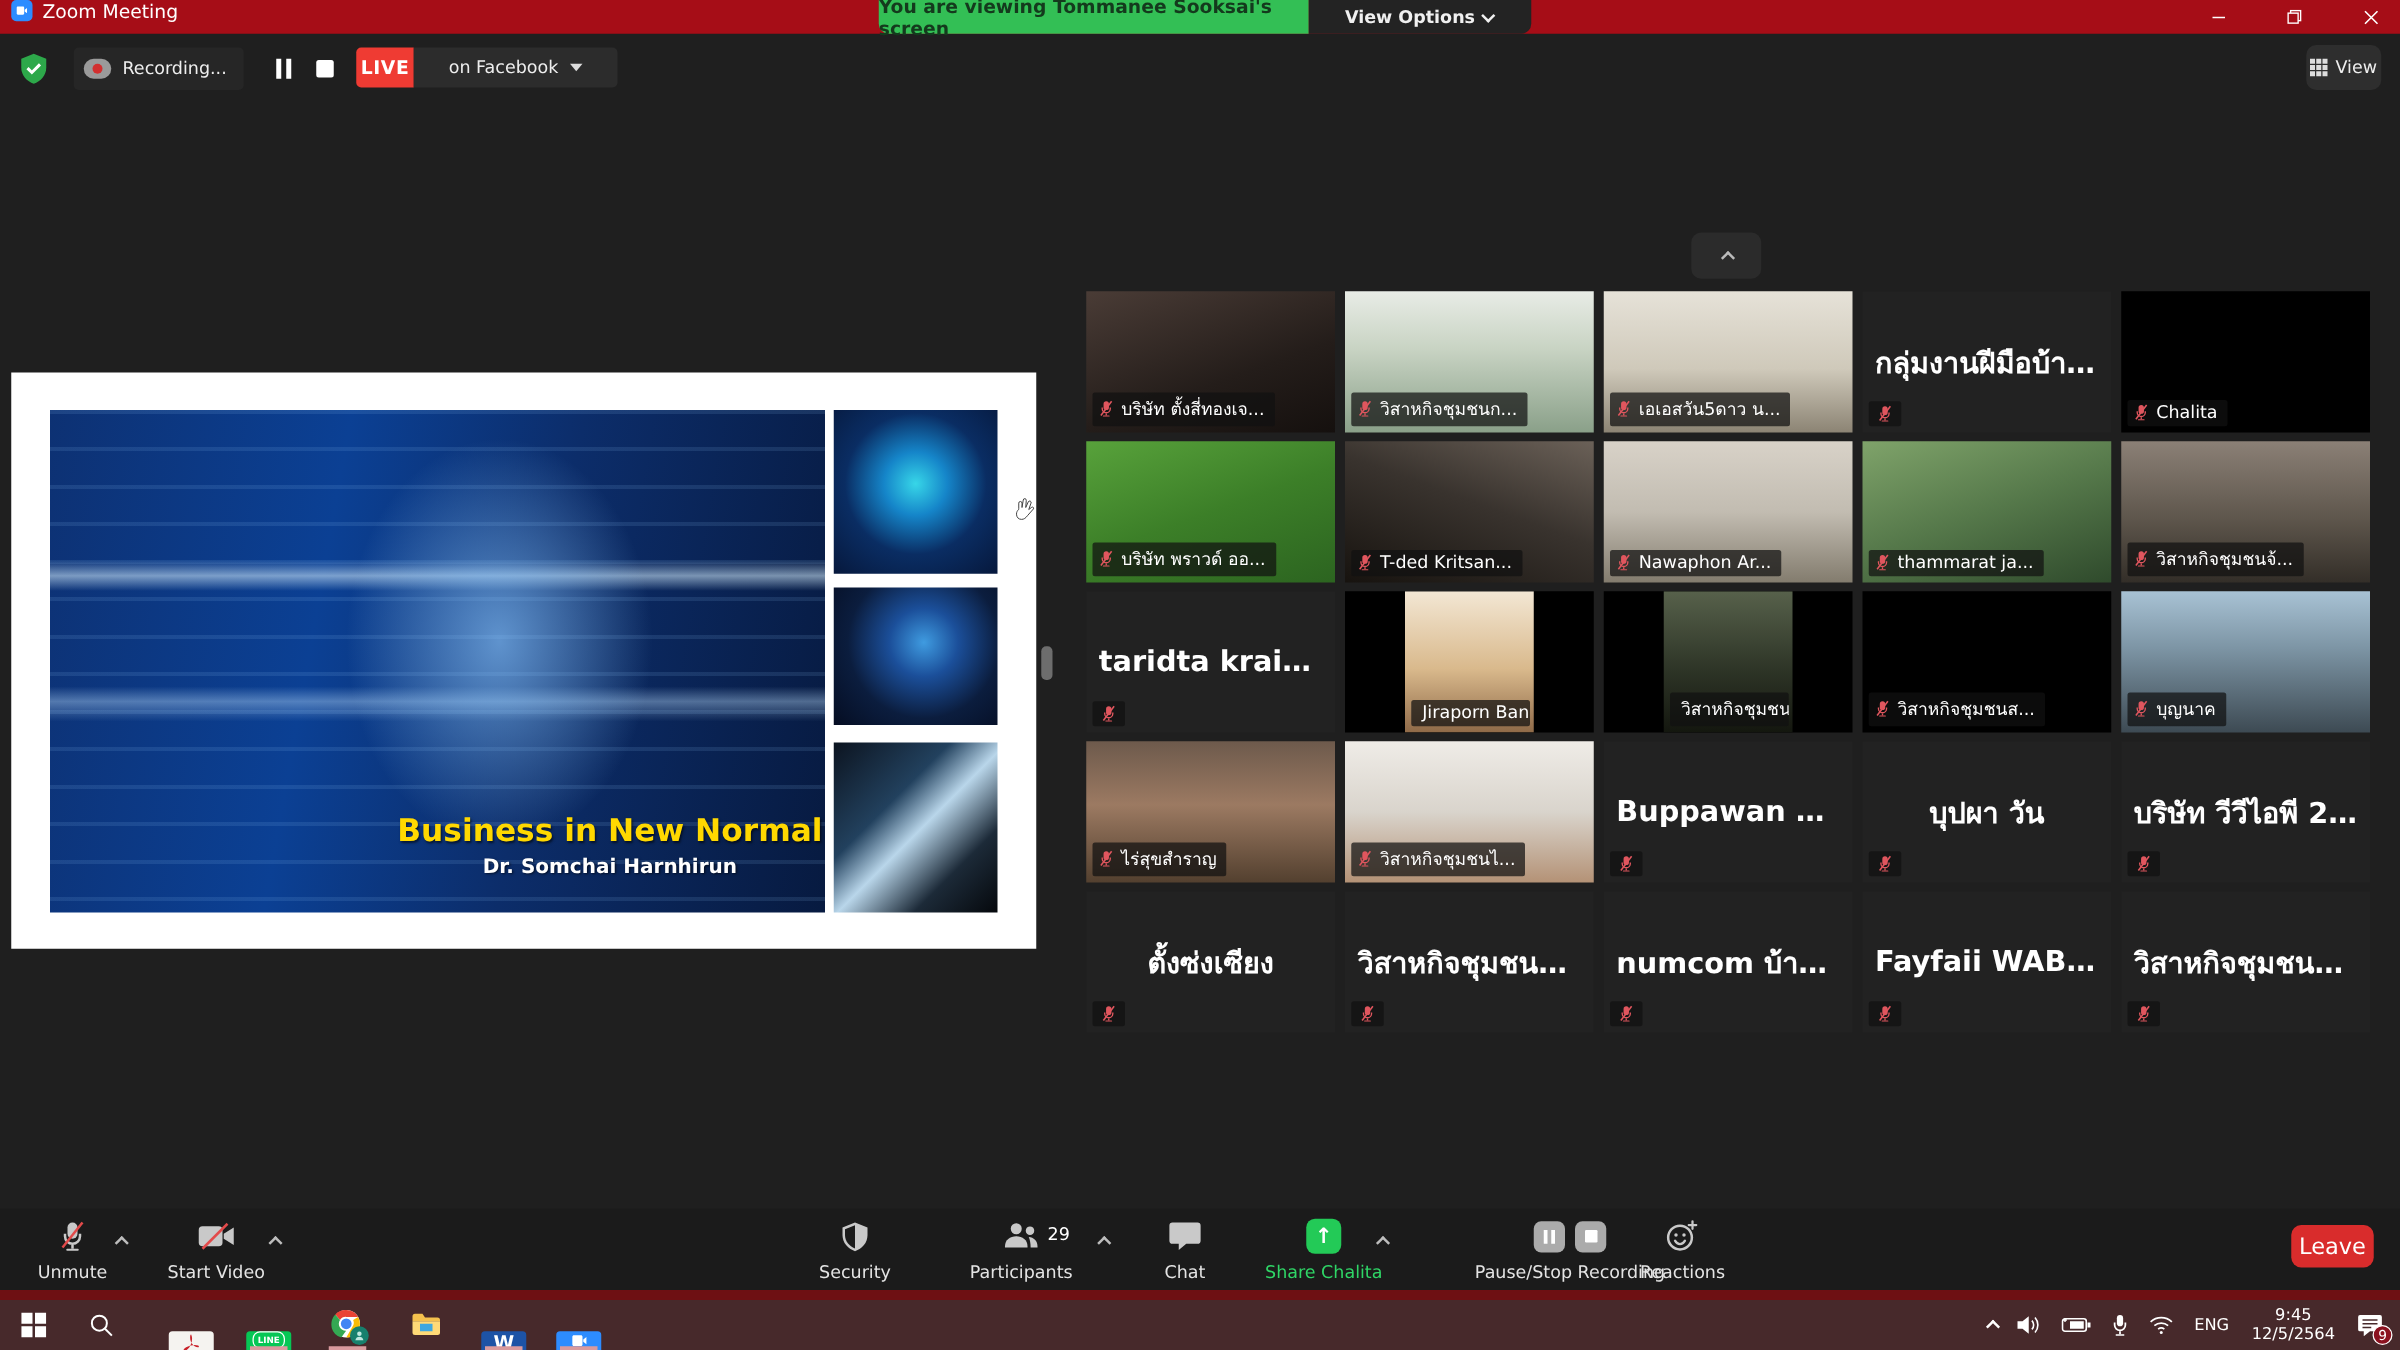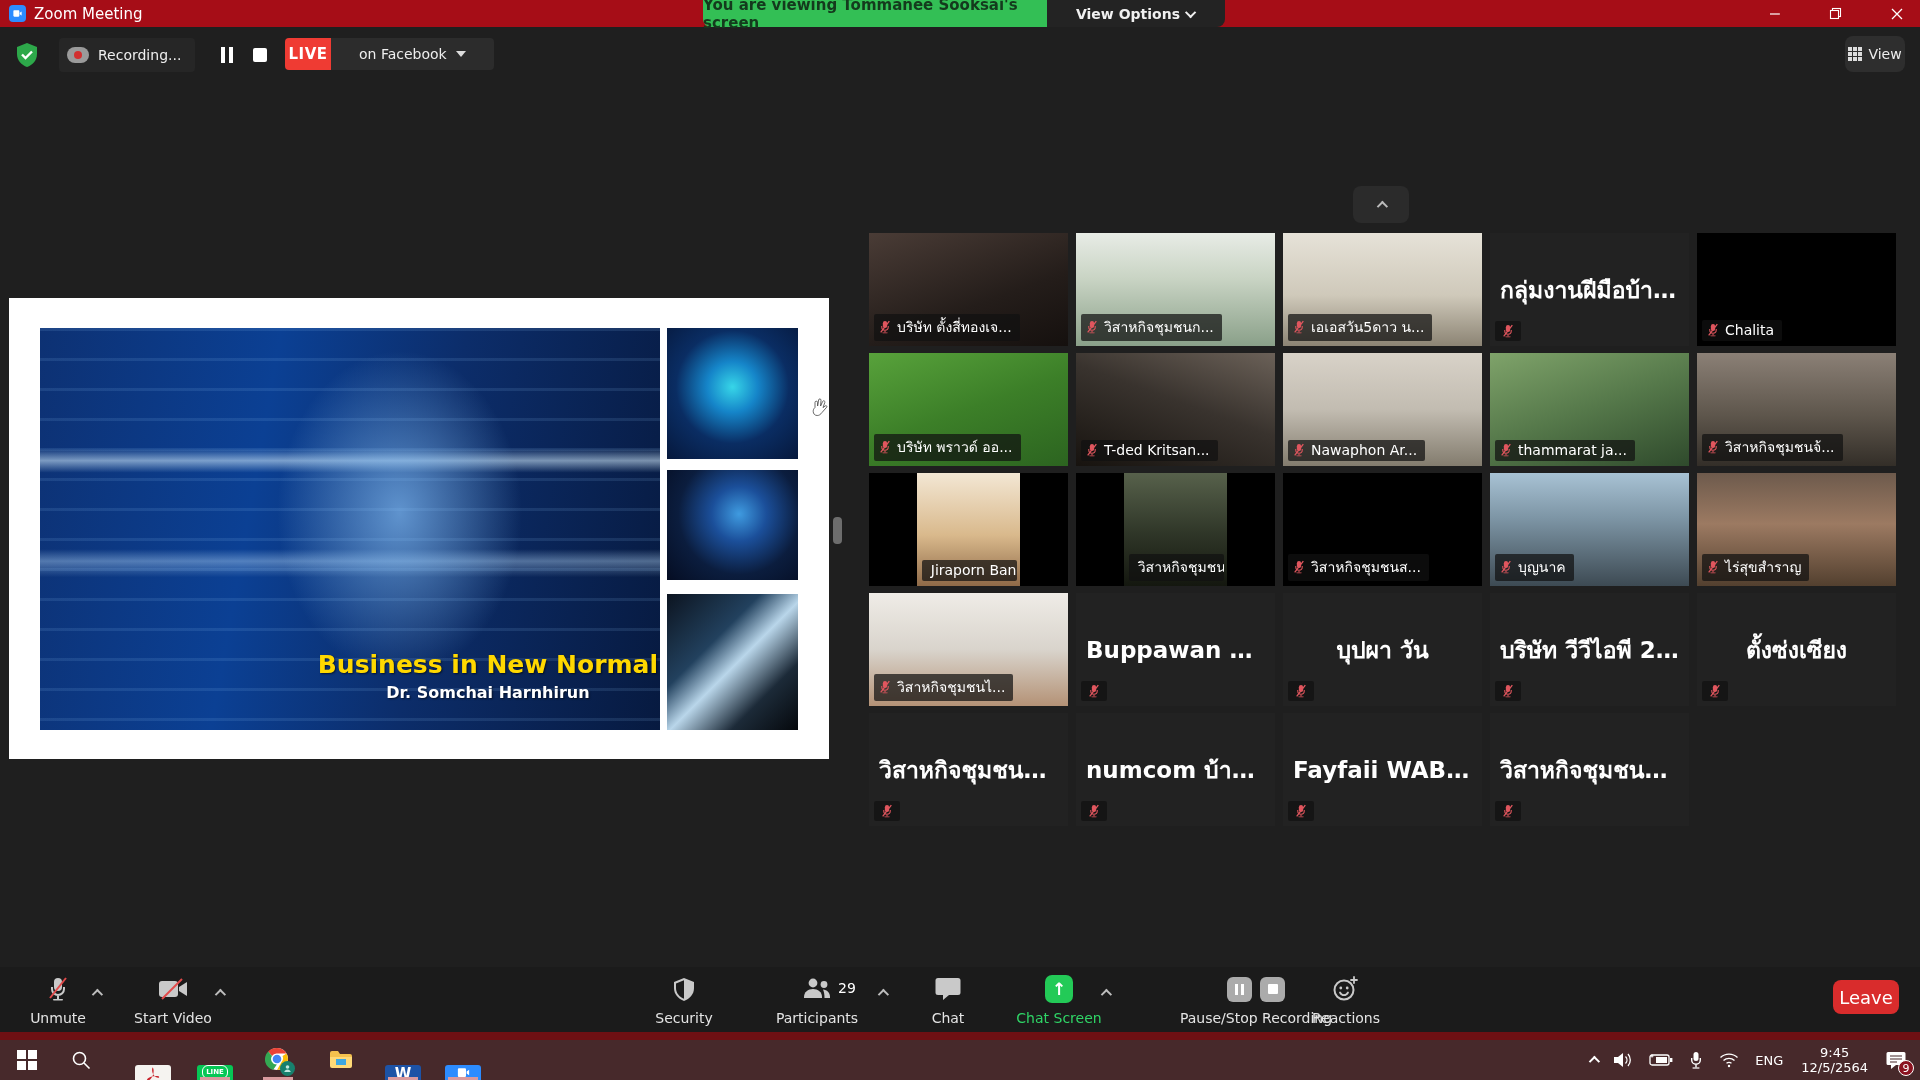--- a/index.html
+++ b/index.html
@@ -2,21 +2,21 @@
 <html><head>
 <meta charset="utf-8">
 <style>
   * { margin:0; padding:0; box-sizing:border-box; }
   html,body { width:1920px; height:1080px; background:#000; overflow:hidden;
               font-family:"DejaVu Sans","Liberation Sans",sans-serif; }
   .screen { position:relative; width:1920px; height:1080px; background:#1f1f1f; }
 
   
   .titlebar { position:absolute; left:0; top:0; width:1920px; height:27px; background:#a60d17;
-              display:flex; align-items:center; z-index:40; }
+              display:flex; align-items:flex-start; z-index:40; }
   .zoom-logo { width:17px; height:17px; margin-left:9px; border-radius:4px; background:#2d8cff;
                display:flex; align-items:center; justify-content:center; }
   .win-title { color:#fff; font-size:15px; margin-left:8px; }
   .banner { position:absolute; left:703px; top:0; width:344px; height:27px; background:#33bf55;
             color:#143a1d; font-size:15px; font-weight:bold; display:flex; align-items:center;
             justify-content:center; border-bottom-left-radius:8px; z-index:41; }
   .view-options { position:absolute; left:1047px; top:0; width:178px; height:27px; background:#232323;
                   color:#f0f0f0; font-size:14px; font-weight:600; display:flex; align-items:center;
                   justify-content:center; gap:8px; border-bottom-right-radius:8px; z-index:41; }
   .winbtn { position:absolute; top:0; width:46px; height:27px; display:flex; align-items:center;
@@ -370,20 +370,36 @@
               <rect x="8" y="2" width="8" height="13" rx="4"></rect>
               <path d="M5 11v2a7 7 0 0014 0v-2h-2v2a5 5 0 01-10 0v-2H5z"></path>
               <rect x="11" y="20" width="2" height="3"></rect>
               <rect x="7" y="23" width="10" height="1.6" rx=".8"></rect>
             </g>
             <path stroke="#e0565e" stroke-width="2.4" d="M4 23L20 2"></path>
           </svg>
           <span>วิสาหกิจชุมชนจ้...</span>
         </div>
       </div>
+      <div class="tile tt">
+        <div class="cname">
+          <span>taridta kraikit</span>
+        </div>
+        <div class="pl-mic">
+          <svg width="14" height="14" viewBox="0 0 24 26">
+            <g fill="#e0565e">
+              <rect x="8" y="2" width="8" height="13" rx="4"></rect>
+              <path d="M5 11v2a7 7 0 0014 0v-2h-2v2a5 5 0 01-10 0v-2H5z"></path>
+              <rect x="11" y="20" width="2" height="3"></rect>
+              <rect x="7" y="23" width="10" height="1.6" rx=".8"></rect>
+            </g>
+            <path stroke="#e0565e" stroke-width="2.4" d="M4 23L20 2"></path>
+          </svg>
+        </div>
+      </div>
       <div class="tile v-black">
         <div class="pb vi">
           <div class="pl">
             <svg width="14" height="14" viewBox="0 0 24 26">
               <g fill="#e0565e">
                 <rect x="8" y="2" width="8" height="13" rx="4"></rect>
                 <path d="M5 11v2a7 7 0 0014 0v-2h-2v2a5 5 0 01-10 0v-2H5z"></path>
                 <rect x="11" y="20" width="2" height="3"></rect>
                 <rect x="7" y="23" width="10" height="1.6" rx=".8"></rect>
               </g>
@@ -658,21 +674,21 @@
             <path fill="#c9c9c9" d="M3 1h20a2.5 2.5 0 012.5 2.5v12A2.5 2.5 0 0123 18h-9l-6 5v-5H3A2.5 2.5 0 01.5 15.5v-12A2.5 2.5 0 013 1z"></path>
           </svg>
       </span>
       <span>Chat</span>
     </div>
 
     <div class="tb-item" style="left:989px;">
       <span class="ic">
           <span class="share-sq">↑</span>
         </span>
-      <span class="green-label">Chat Screen</span>
+      <span class="green-label">Share Chalita</span>
     </div>
     <div class="tb-caret" style="left:1101px; top:15px;"><span class="chev chev-up"></span></div>
 
     <div class="tb-item" style="left:1136px; width:240px;">
       <span class="ic" style="gap:8px;">
         <span class="ps-sq">
             <span class="bars">
               <i></i>
               <i></i>
             </span>

